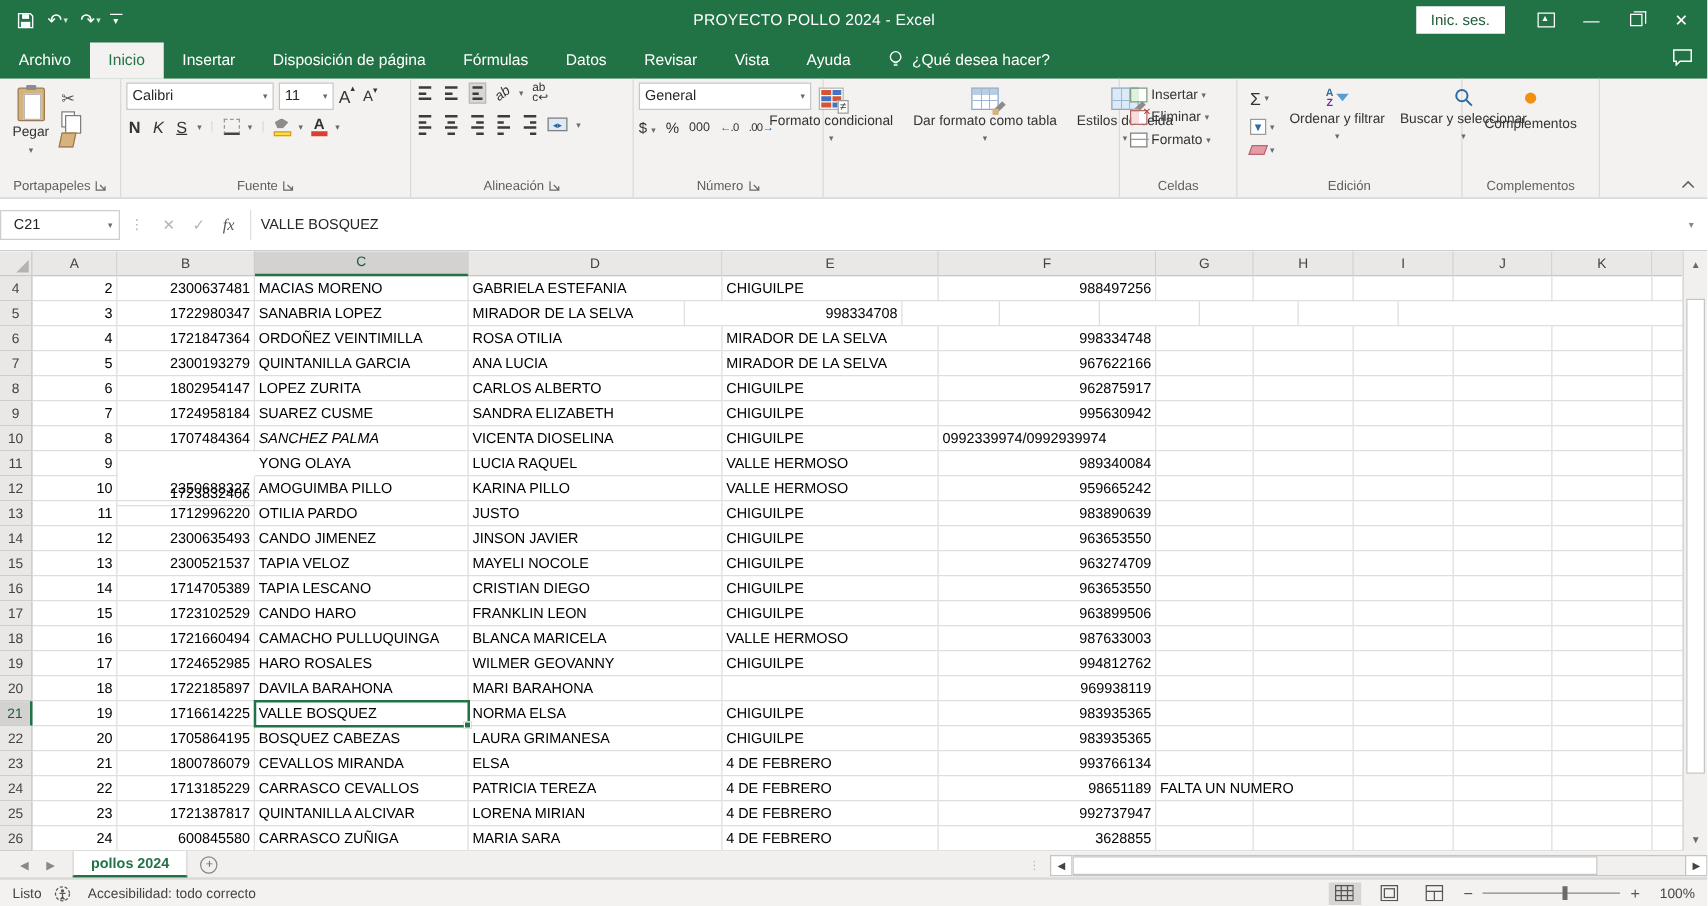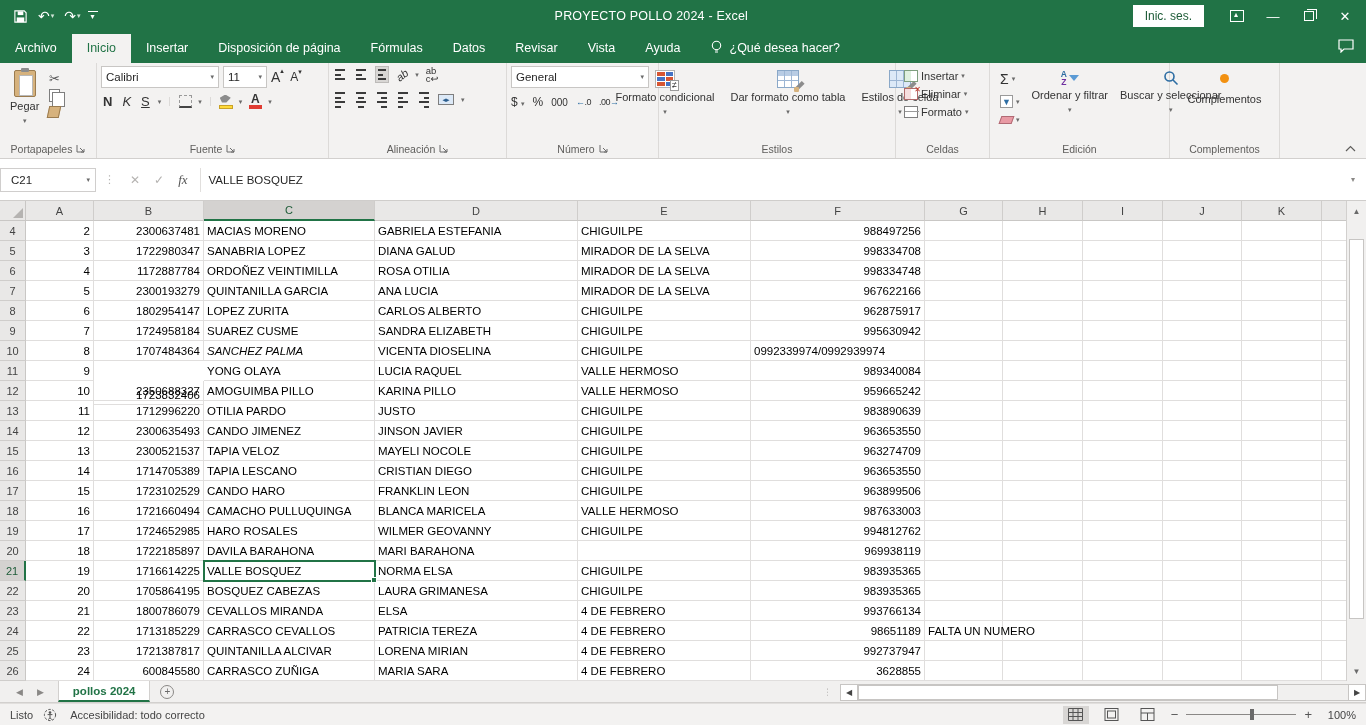--- a/index.html
+++ b/index.html
@@ -441,23 +441,20 @@
           <span class="drop">▾</span>
         </div>
         <div class="bigbtn two-line">
           <span class="tbl-icon" style="background:#dce9f7;">
               <span class="brush"></span>
             </span>
           <span class="lbl">Estilos de celda</span>
           <span class="drop">▾</span>
         </div>
       </div>
-      <div class="rgroup-label">
-          <span>Estilos</span>
-        </div>
     </div>
 
     <div class="rgroup" style="width:94px;">
       <div class="rgroup-body">
         <div class="cells-col">
           <div class="smallbtn">
               <span class="mini-grid"></span>
               <span>Insertar</span>
               <span class="drop">▾</span>
             </div>
@@ -586,34 +583,33 @@
             <div class="cell" style="width: 80px;"></div>
             <div class="cell" style="width: 79px;"></div>
             <div class="cell" style="width: 80px;"></div>
             <div class="cell stub"></div>
           </div>
           <div class="grid-row">
             <div class="row-hdr">5</div>
             <div class="cell num" style="width: 68px;">3</div>
             <div class="cell num" style="width: 110px;">1722980347</div>
             <div class="cell" style="width: 171px;">SANABRIA LOPEZ</div>
-            <div class="cell" style="width: 203px;">DIANA GALUD</div>
             <div class="cell" style="width: 173px;">MIRADOR DE LA SELVA</div>
             <div class="cell num" style="width: 174px;">998334708</div>
             <div class="cell" style="width: 78px;"></div>
             <div class="cell" style="width: 80px;"></div>
             <div class="cell" style="width: 80px;"></div>
             <div class="cell" style="width: 79px;"></div>
             <div class="cell" style="width: 80px;"></div>
             <div class="cell stub"></div>
           </div>
           <div class="grid-row">
             <div class="row-hdr">6</div>
             <div class="cell num" style="width: 68px;">4</div>
-            <div class="cell num" style="width: 110px;">1172887784</div>
+            <div class="cell num" style="width: 110px;">1721847364</div>
             <div class="cell" style="width: 171px;">ORDOÑEZ VEINTIMILLA</div>
             <div class="cell" style="width: 203px;">ROSA OTILIA</div>
             <div class="cell" style="width: 173px;">MIRADOR DE LA SELVA</div>
             <div class="cell num" style="width: 174px;">998334748</div>
             <div class="cell" style="width: 78px;"></div>
             <div class="cell" style="width: 80px;"></div>
             <div class="cell" style="width: 80px;"></div>
             <div class="cell" style="width: 79px;"></div>
             <div class="cell" style="width: 80px;"></div>
             <div class="cell stub"></div>

